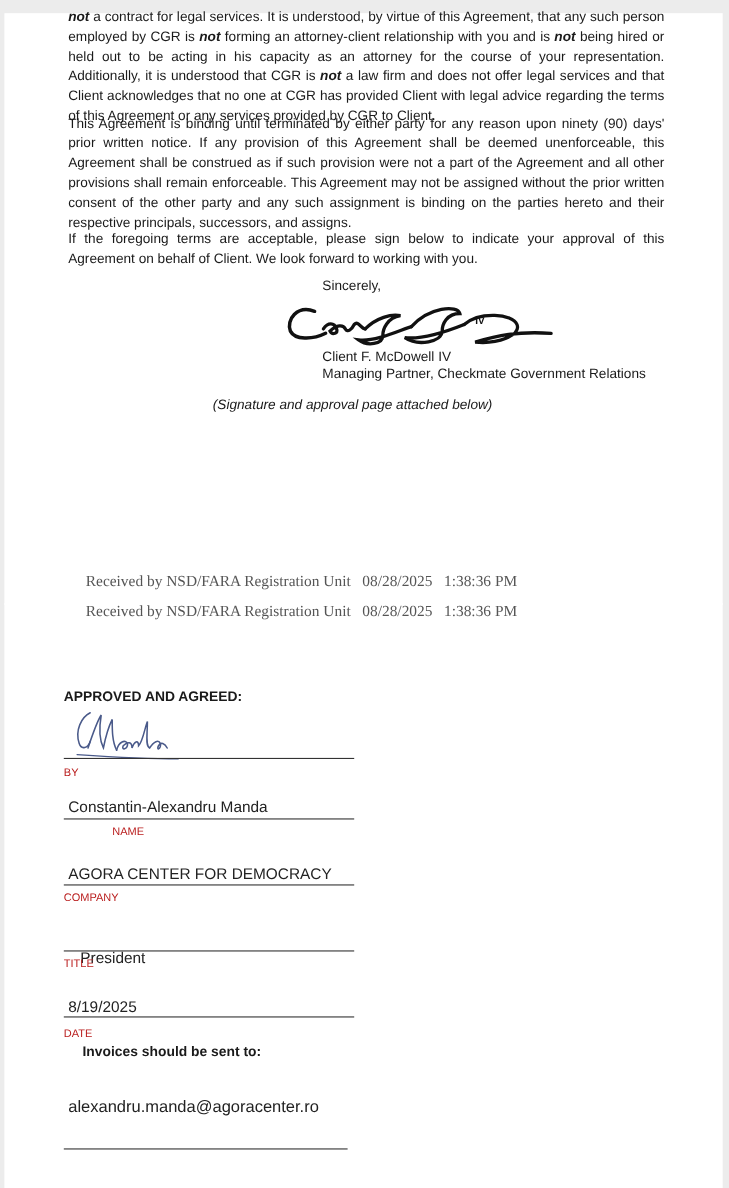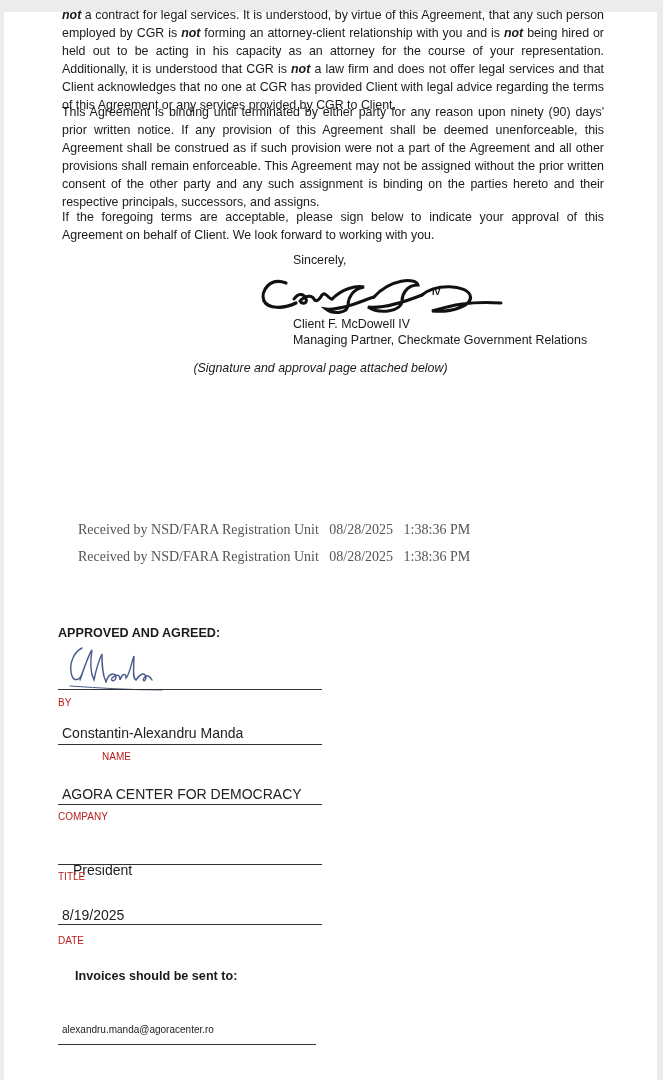--- a/index.html
+++ b/index.html
@@ -104,15 +104,15 @@
 <div class="f-lbl" style="top:811px;">COMPANY</div>
 
 <div class="f-val" style="top:862px;margin-left:11px;">President</div>
 <div class="f-line" style="top:864px;"></div>
 <div class="f-lbl" style="top:871px;">TITLE</div>
 
 <div class="f-val" style="top:907px;">8/19/2025</div>
 <div class="f-line" style="top:924px;"></div>
 <div class="f-lbl" style="top:935px;">DATE</div>
 
-<div class="f-head" style="top:969px;padding-left:17px;">Invoices should be sent to:</div>
-<div class="f-val" style="top:1024px; font-size:10px;text-align:center;">alexandru.manda@agoracenter.ro</div>
+<div class="f-head" style="top:949px;padding-left:17px;">Invoices should be sent to:</div>
+<div class="f-val" style="top:998px; font-size:15px;text-align:center;">alexandru.manda@agoracenter.ro</div>
 <div class="f-line" style="top:1044px; width:258px;"></div>
 
 </body></html>

